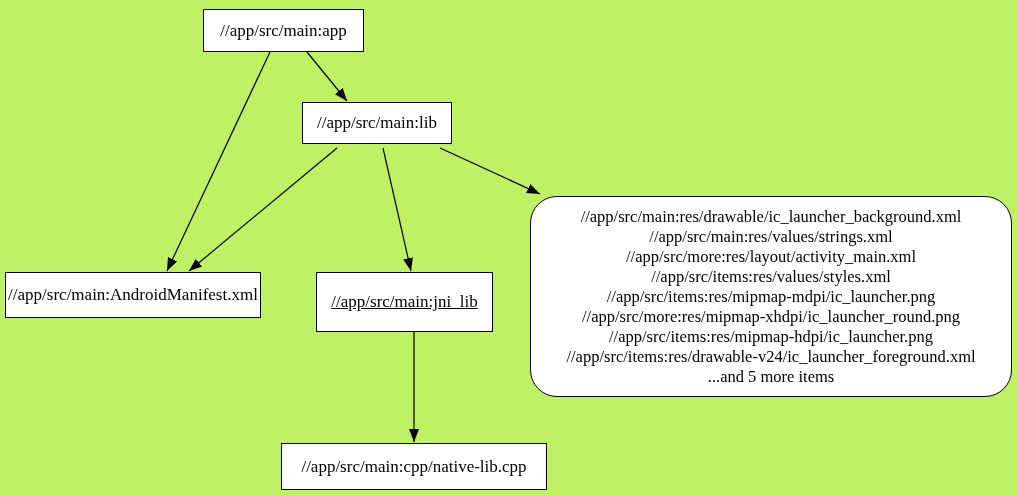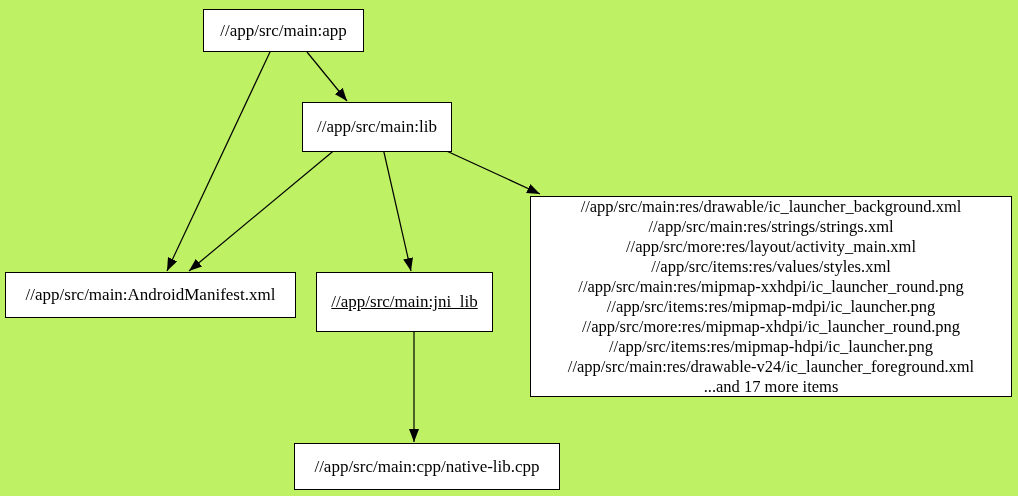--- a/index.html
+++ b/index.html
@@ -33,27 +33,28 @@
     align-items: center;
     justify-content: center;
     text-align: center;
     font-size: 17px;
     line-height: 20px;
     white-space: nowrap;
   }
   .node.multiline {
     flex-direction: column;
     font-size: 16.5px;
+    border-radius: 27px;
   }
   .n-app      { left: 203px; top: 9px;   width: 161px; height: 43px; }
-  .n-lib      { left: 302px; top: 102px; width: 150px; height: 50px; }
-  .n-manifest { left: 5px;   top: 272px; width: 291px; height: 46px; }
+  .n-lib      { left: 302px; top: 102px; width: 150px; height: 42px; }
+  .n-manifest { left: 5px;   top: 272px; width: 256px; height: 46px; }
   .n-jni      { left: 316px; top: 272px; width: 177px; height: 60px; text-decoration: underline; }
   .n-res      { left: 530px; top: 196px; width: 482px; height: 201px; }
-  .n-native   { left: 294px; top: 443px; width: 266px; height: 47px; }
+  .n-native   { left: 281px; top: 443px; width: 266px; height: 47px; }
 </style>
 </head>
 <body>
 
 <div class="canvas">
 
   <svg class="edges" viewBox="0 0 1018 496" xmlns="http://www.w3.org/2000/svg">
     <defs>
       <marker id="arrow" markerUnits="userSpaceOnUse" markerWidth="14" markerHeight="10" refX="13" refY="5" orient="auto">
         <path d="M0,0 L13,5 L0,10 Z" fill="#000000"></path>
@@ -80,28 +81,27 @@
   <div class="node n-manifest">
     <span>//app/src/main:AndroidManifest.xml</span>
   </div>
 
   <div class="node n-jni">
     <span>//app/src/main:jni_lib</span>
   </div>
 
   <div class="node multiline n-res">
     <span>//app/src/main:res/drawable/ic_launcher_background.xml</span>
-    <span>//app/src/main:res/strings/strings.xml</span>
+    <span>//app/src/main:res/values/strings.xml</span>
     <span>//app/src/more:res/layout/activity_main.xml</span>
     <span>//app/src/items:res/values/styles.xml</span>
-    <span>//app/src/main:res/mipmap-xxhdpi/ic_launcher_round.png</span>
     <span>//app/src/items:res/mipmap-mdpi/ic_launcher.png</span>
     <span>//app/src/more:res/mipmap-xhdpi/ic_launcher_round.png</span>
     <span>//app/src/items:res/mipmap-hdpi/ic_launcher.png</span>
-    <span>//app/src/main:res/drawable-v24/ic_launcher_foreground.xml</span>
-    <span>...and 17 more items</span>
+    <span>//app/src/items:res/drawable-v24/ic_launcher_foreground.xml</span>
+    <span>...and 5 more items</span>
   </div>
 
   <div class="node n-native">
     <span>//app/src/main:cpp/native-lib.cpp</span>
   </div>
 
 </div>
 
 </body></html>

